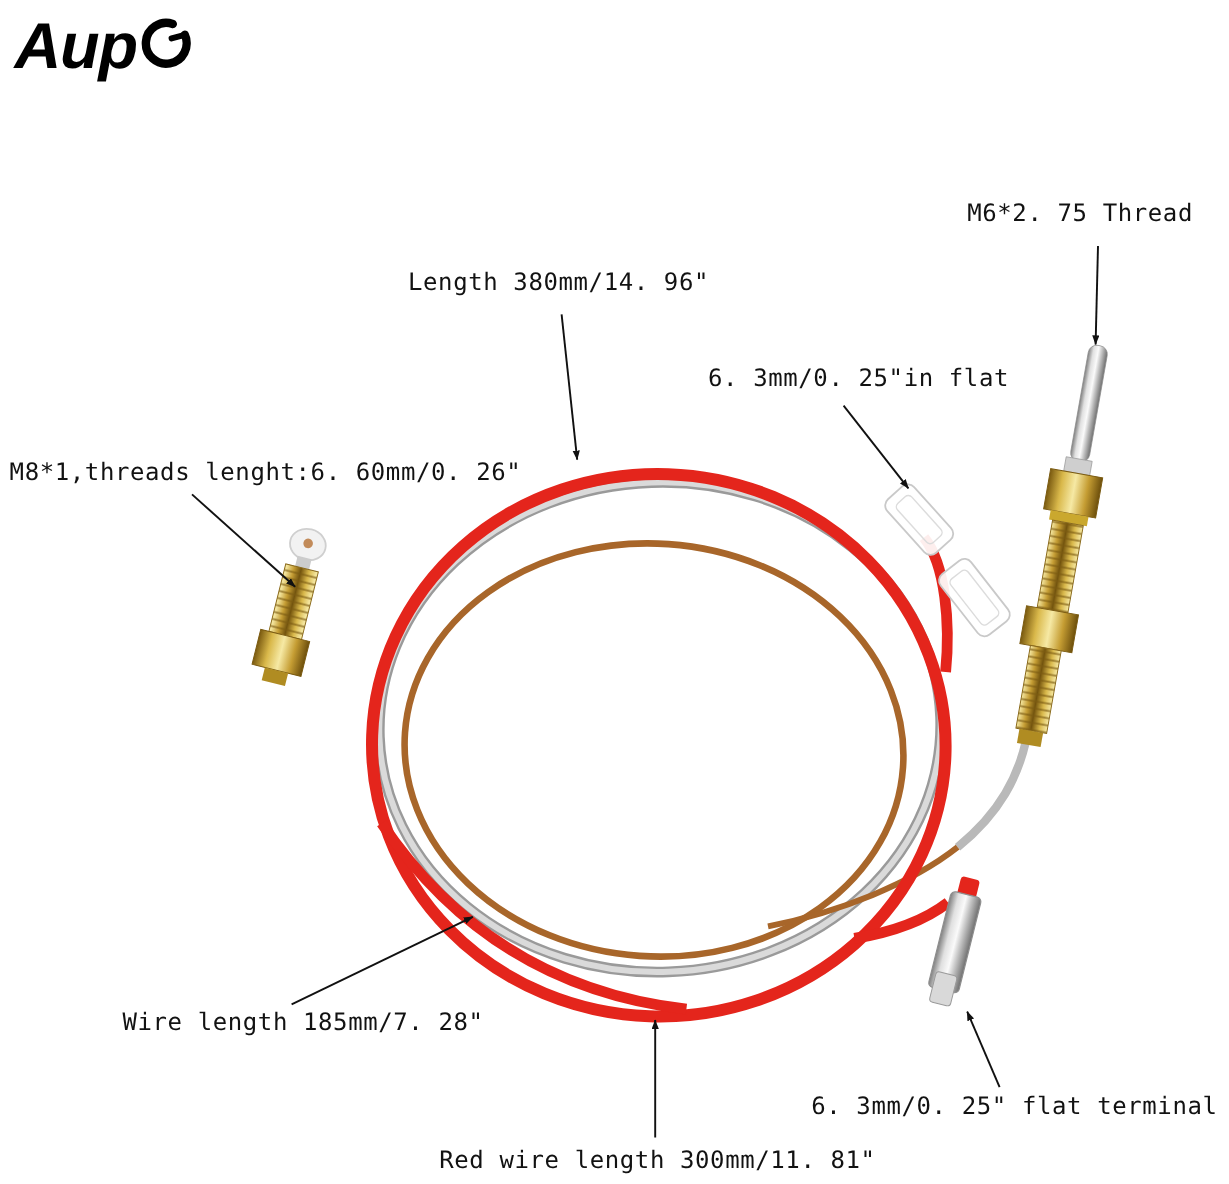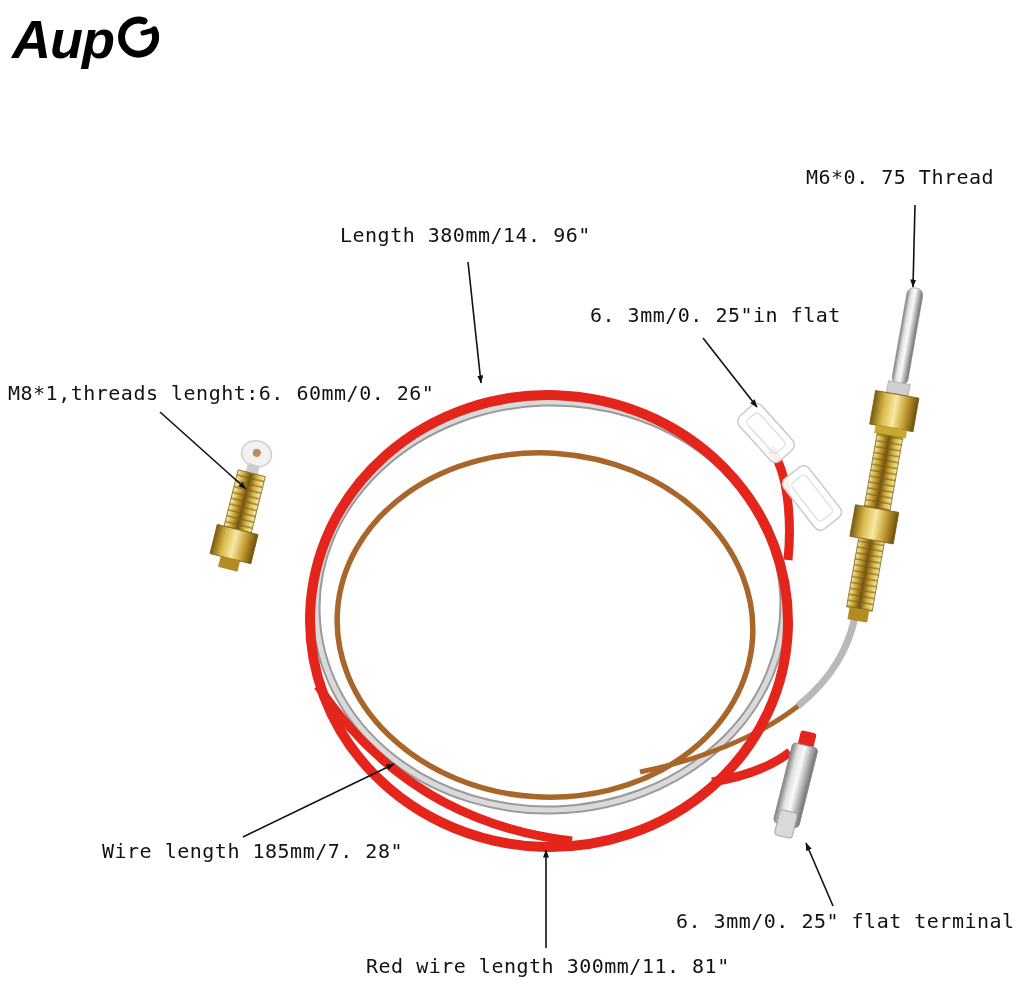--- a/index.html
+++ b/index.html
@@ -115,20 +115,20 @@
     <span>Aup</span>
     <span class="ring">
       <svg width="44" height="44" viewBox="0 0 44 44">
         <path d="M 29 7 A 17 17 0 1 0 39 16" fill="none" stroke="#000" stroke-width="7" stroke-linecap="round"></path>
         <path d="M 39 16 L 28 19" fill="none" stroke="#000" stroke-width="5" stroke-linecap="round"></path>
       </svg>
     </span>
   </div>
 
   <div class="label" style="left:340px;top:224px">Length 380mm/14. 96"</div>
-  <div class="label" style="left:806px;top:166px">M6*0. 75 Thread</div>
+  <div class="label" style="left:806px;top:166px">M6*2. 75 Thread</div>
   <div class="label" style="left:590px;top:304px">6. 3mm/0. 25"in flat</div>
   <div class="label" style="left:8px;top:382px">M8*1,threads lenght:6. 60mm/0. 26"</div>
   <div class="label" style="left:102px;top:840px">Wire length 185mm/7. 28"</div>
   <div class="label" style="left:366px;top:955px">Red wire length 300mm/11. 81"</div>
   <div class="label" style="left:676px;top:910px">6. 3mm/0. 25" flat terminal</div>
 
 </div>
 
 </body></html>

